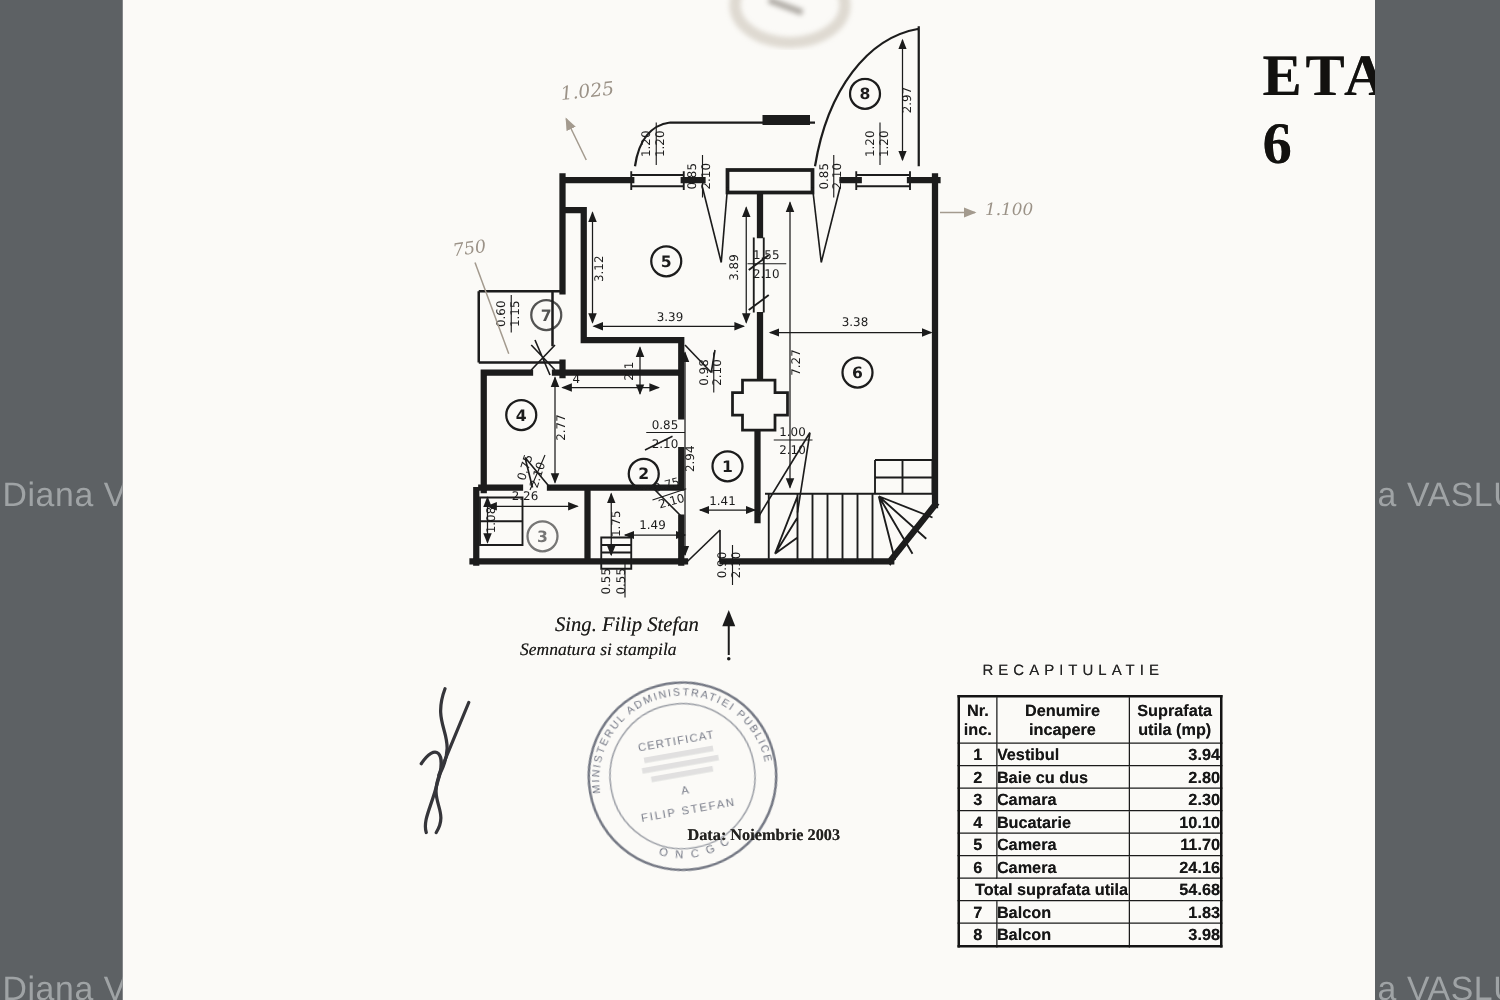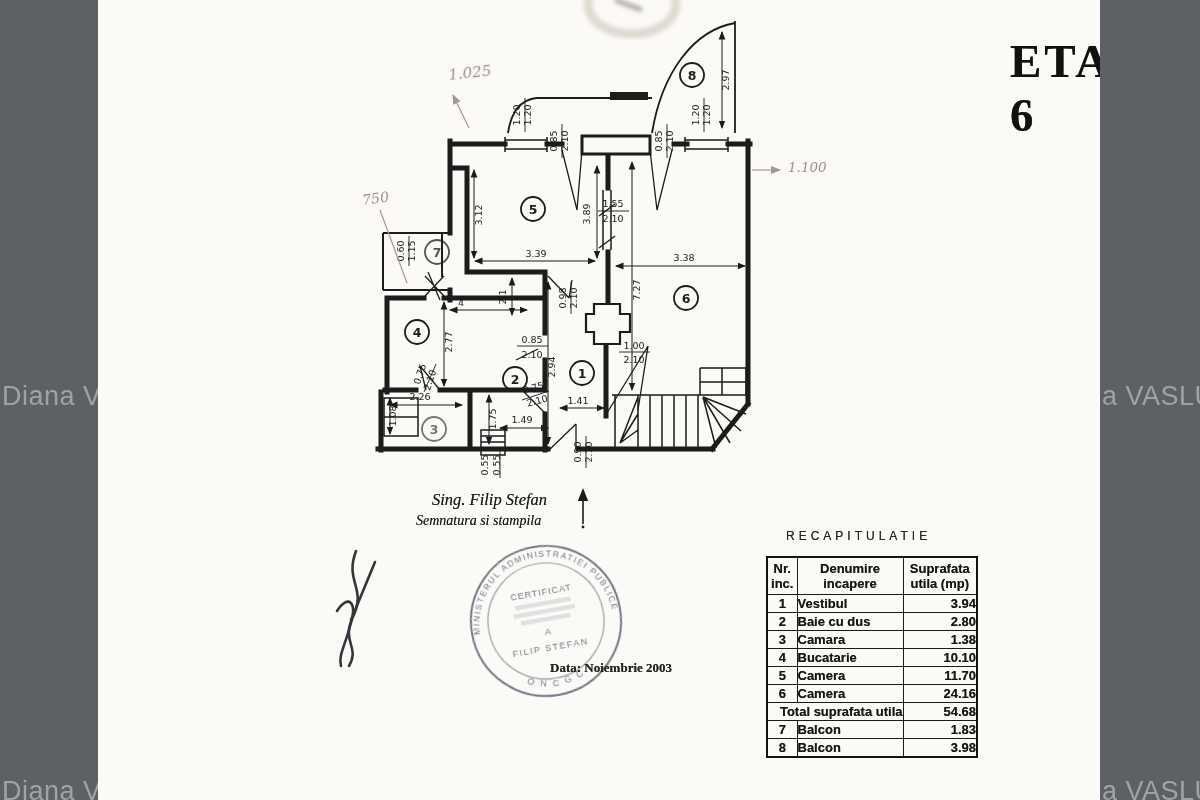--- a/index.html
+++ b/index.html
@@ -8,21 +8,21 @@
   .bar{position:absolute;top:0;height:800px;background:#5d6164;overflow:hidden;}
   .bar.left{left:0;width:98px;}
   .bar.right{left:1100px;width:100px;}
   .wm{position:absolute;font-size:27px;color:#9fa3a5;white-space:nowrap;letter-spacing:.5px;}
   .doc{position:absolute;left:98px;top:0;width:1002px;height:800px;background:#fbfaf7;}
   .ink{text-shadow:0 0 .5px rgba(15,15,15,.65);}
   .etaj{position:absolute;left:912px;top:34px;font-family:"Liberation Serif",serif;
         font-weight:bold;font-size:47px;letter-spacing:3px;color:#12110f;}
   .exec{position:absolute;left:318px;top:489px;font-family:"Liberation Serif",serif;
         font-size:16.5px;color:#1c1b19;line-height:21px;}
-  .exec .l2{font-style:italic;margin-left:16px;}
+  .exec .l2{font-style:italic;margin-left:28px;}
   .exec .l3{font-style:italic;font-size:14px;}
   .dateline{position:absolute;left:452px;top:660px;font-family:"Liberation Serif",serif;
         font-size:13px;font-weight:600;color:#23221f;}
   .recap-title{position:absolute;left:688px;top:529px;font-size:12px;letter-spacing:4px;
         color:#242424;font-weight:500;}
   table.recap{position:absolute;left:668px;top:556px;border-collapse:collapse;
         font-size:13px;font-weight:600;color:#161616;table-layout:fixed;}
   table.recap td,table.recap th{border:1.6px solid #1b1b1b;padding:0;line-height:15px;height:17px;
         overflow:hidden;white-space:nowrap;}
   table.recap{border:2.5px solid #141414;}
@@ -294,21 +294,21 @@
             <td class="area">3.94</td>
           </tr>
         <tr>
             <td class="nr">2</td>
             <td class="name">Baie cu dus</td>
             <td class="area">2.80</td>
           </tr>
         <tr>
             <td class="nr">3</td>
             <td class="name">Camara</td>
-            <td class="area">1.38</td>
+            <td class="area">2.30</td>
           </tr>
         <tr>
             <td class="nr">4</td>
             <td class="name">Bucatarie</td>
             <td class="area">10.10</td>
           </tr>
         <tr>
             <td class="nr">5</td>
             <td class="name">Camera</td>
             <td class="area">11.70</td>

